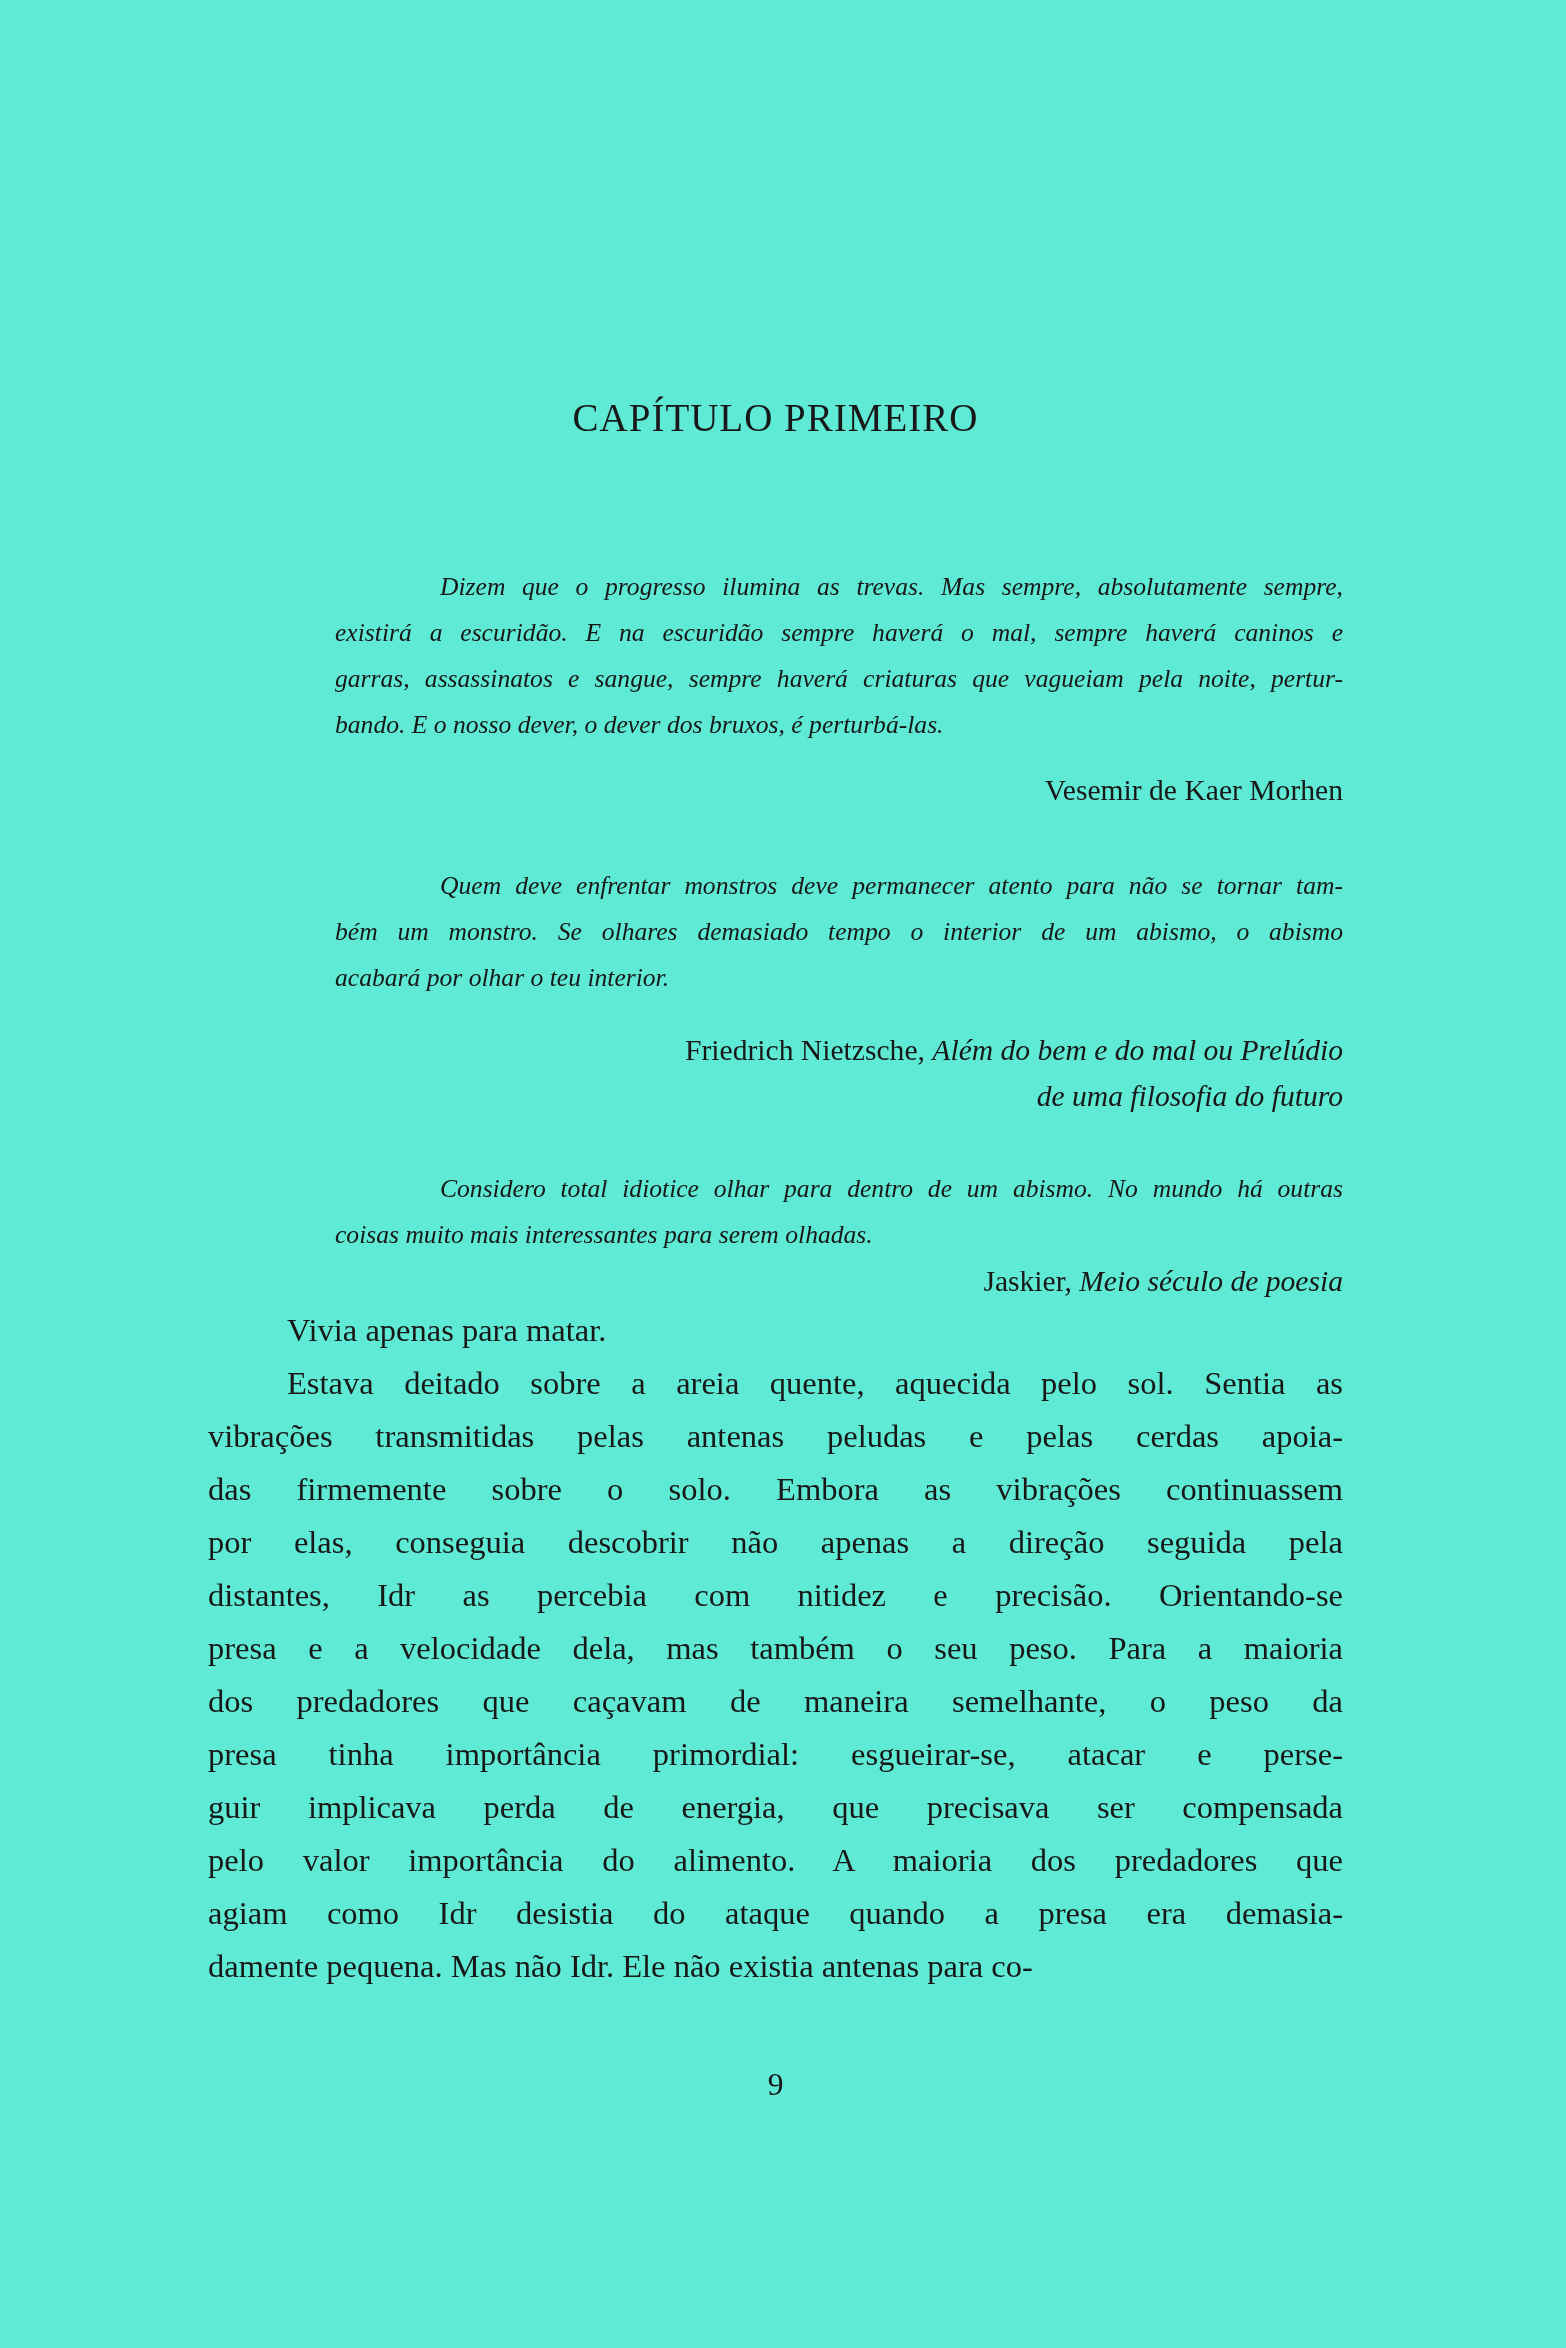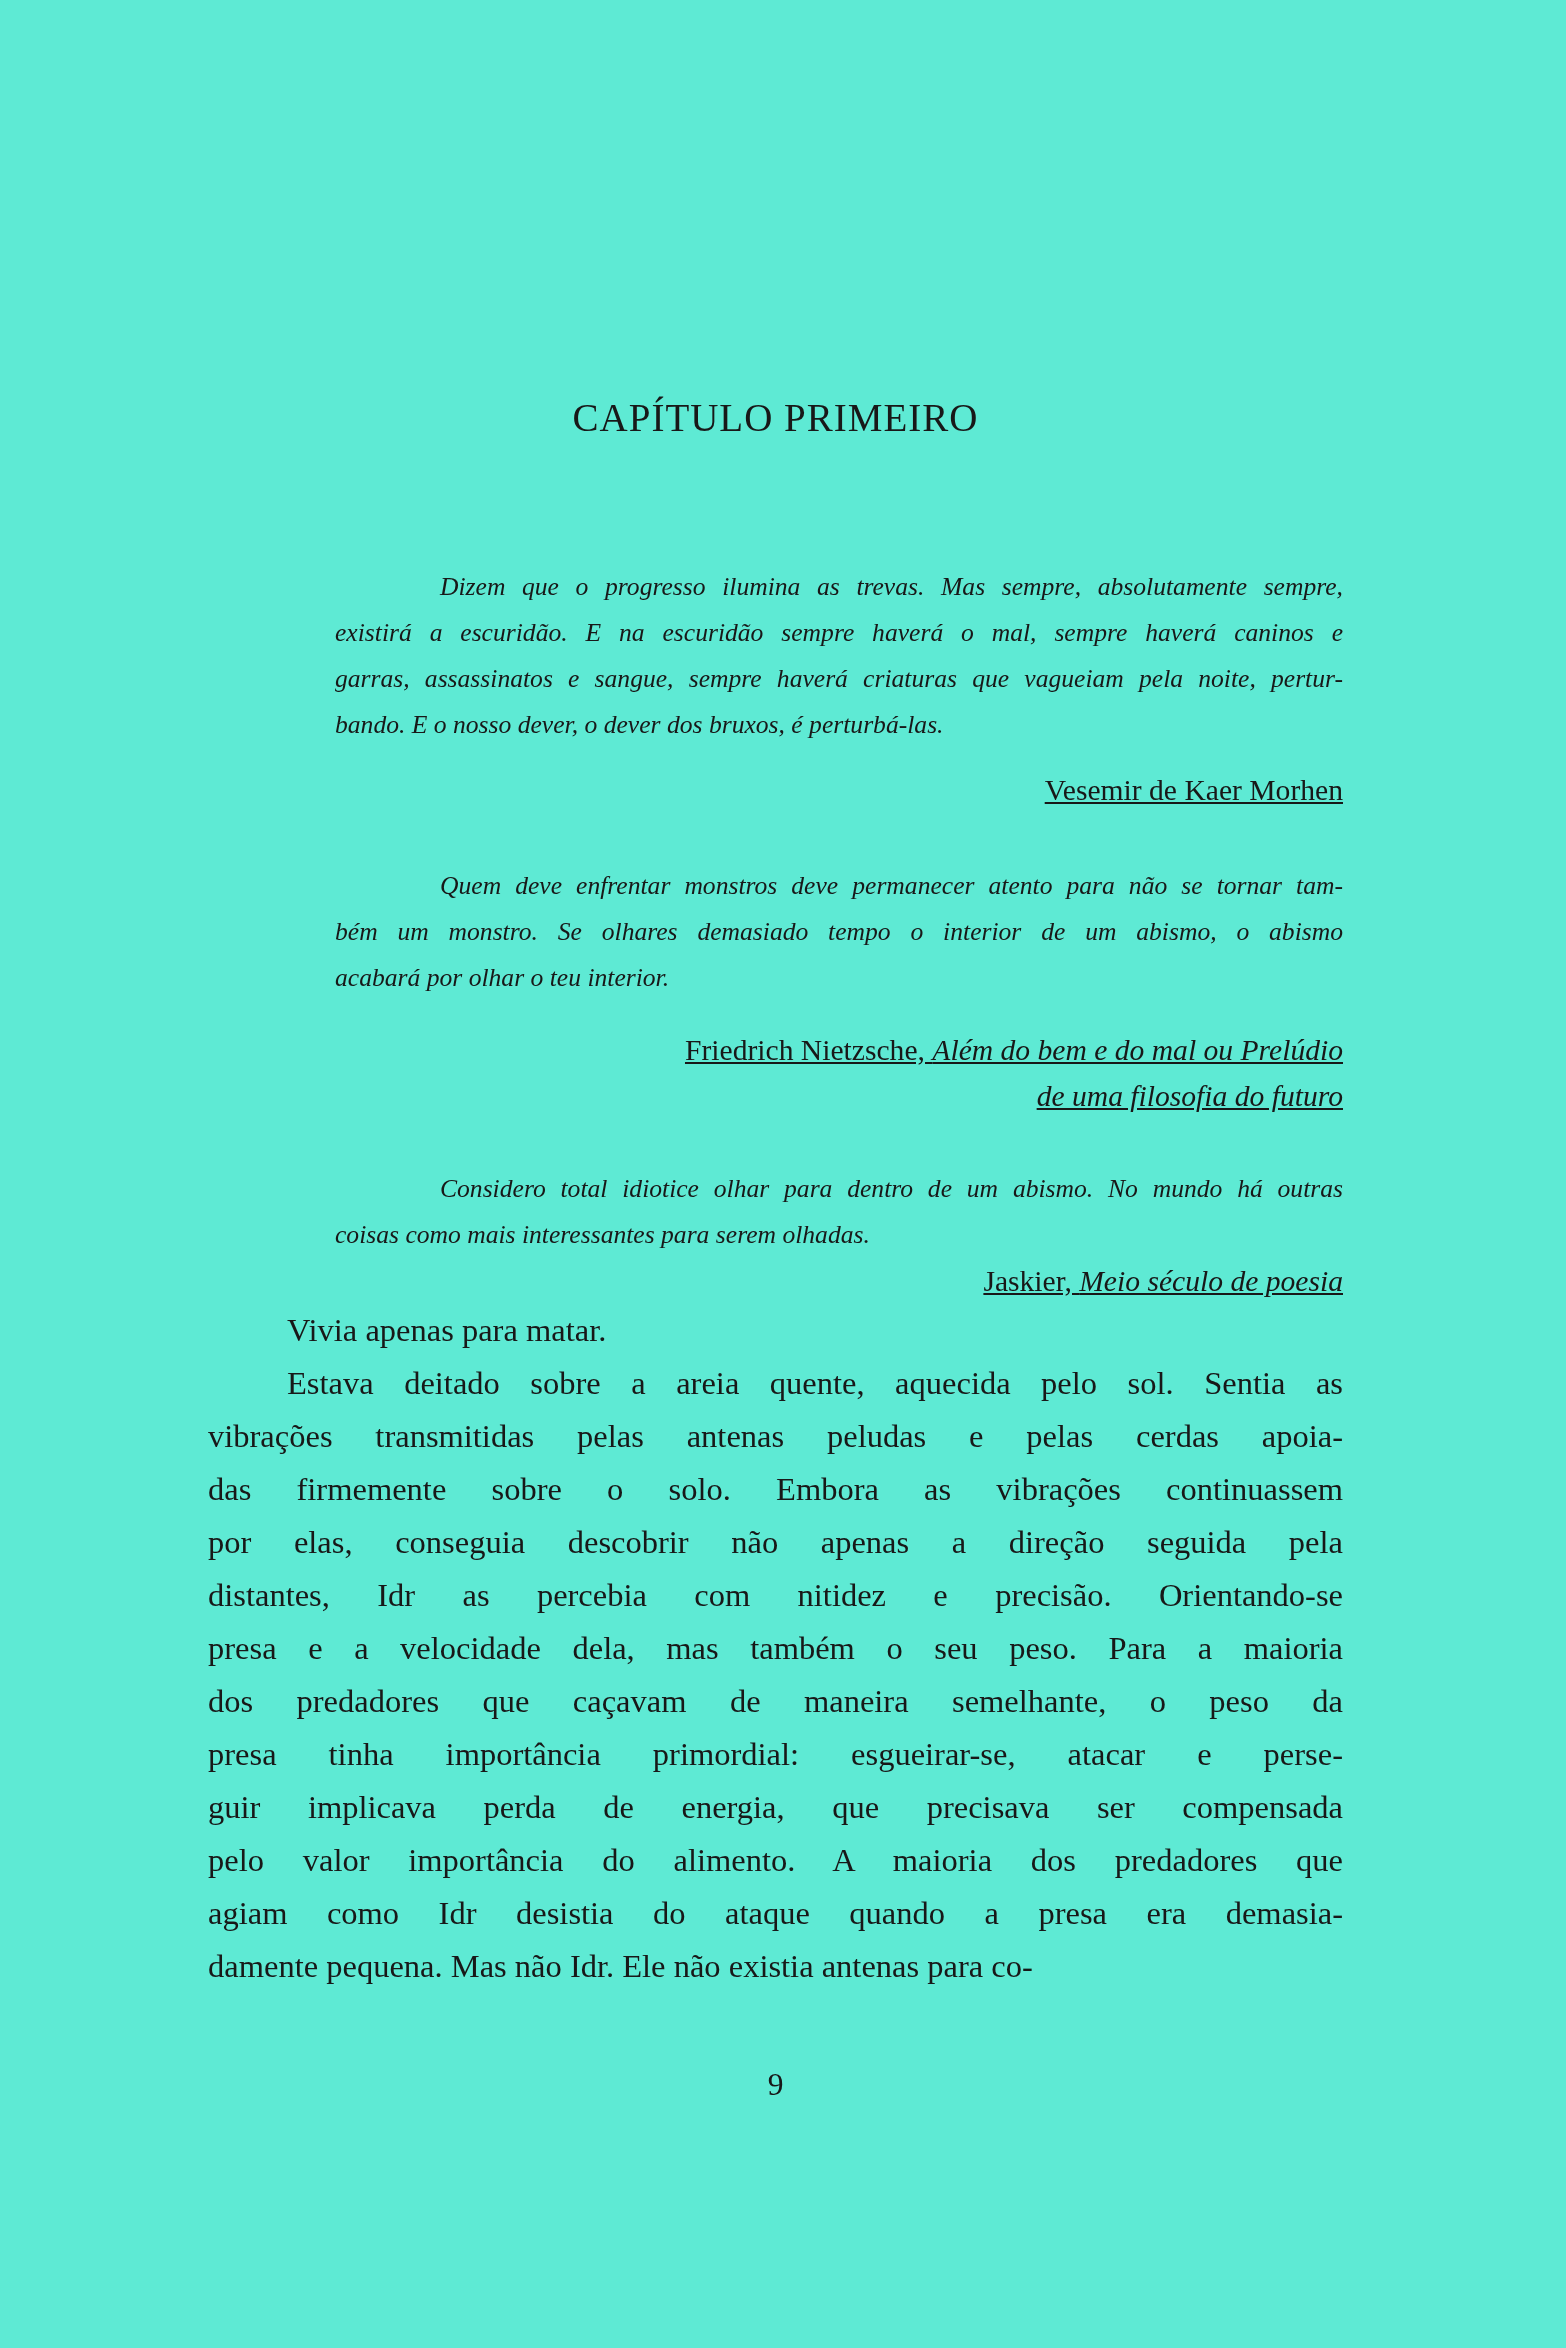--- a/index.html
+++ b/index.html
@@ -30,21 +30,21 @@
     font-size:25.6px;
     line-height:46px;
     margin-left:127px;
     width:1008px;
   }
   .attrib {
     font-size:29.6px;
     line-height:46px;
     width:1135px;
   }
-  .attrib .tline { text-align:right;text-decoration:underline; }
+  .attrib .tline { text-align:right; }
   .ep1 { margin-top:121px; }
   .at1 { margin-top:18.7px; }
   .ep2 { margin-top:50px; }
   .at2 { margin-top:26.6px; }
   .ep3 { margin-top:47px; }
   .at3 { }
   .body-text {
     font-size:32.5px;
     line-height:53px;
     width:1135px;
@@ -83,21 +83,21 @@
         <div class="tline just">bém um monstro. Se olhares demasiado tempo o interior de um abismo, o abismo</div>
         <div class="tline">acabará por olhar o teu interior.</div>
       </div>
     <div class="attrib at2">
         <div class="tline"><span>Friedrich Nietzsche, </span><span class="it">Além do bem e do mal ou Prelúdio</span></div>
         <div class="tline"><span class="it">de uma filosofia do futuro</span></div>
       </div>
 
     <div class="epigraph-text ep3">
         <div class="tline just" style="padding-left: 105px;">Considero total idiotice olhar para dentro de um abismo. No mundo há outras</div>
-        <div class="tline">coisas como mais interessantes para serem olhadas.</div>
+        <div class="tline">coisas muito mais interessantes para serem olhadas.</div>
       </div>
     <div class="attrib at3">
         <div class="tline"><span>Jaskier, </span><span class="it">Meio século de poesia</span></div>
       </div>
 
     <div class="body-text p1">
         <div class="tline" style="padding-left: 79px;">Vivia apenas para matar.</div>
       </div>
 
     <div class="body-text p2">

